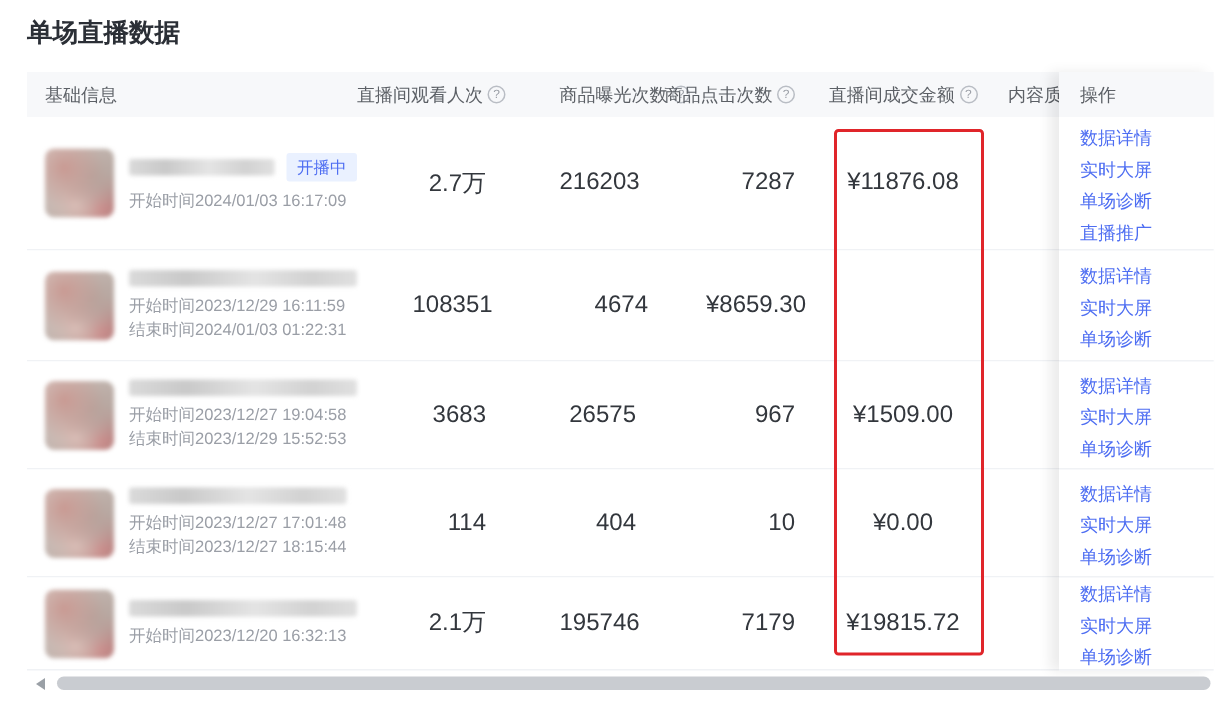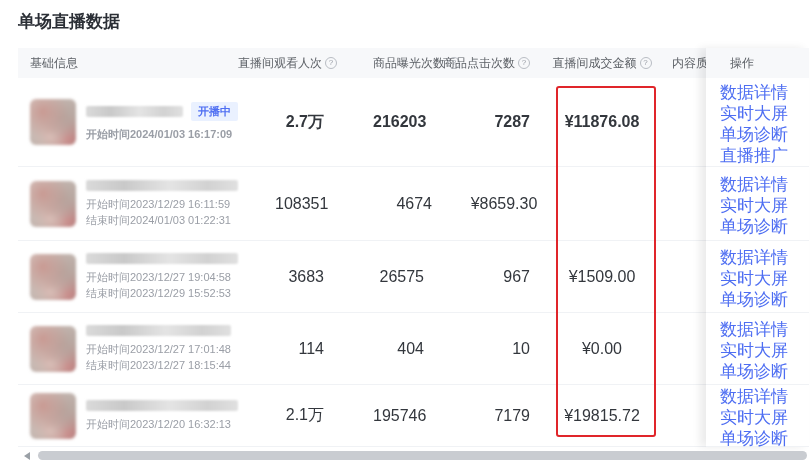--- a/index.html
+++ b/index.html
@@ -7,21 +7,21 @@
               font-family:"Liberation Sans","DejaVu Sans",sans-serif; }
   .page { position:relative; width:810px; height:471px; background:#fff; }
 
   .page-title { position:absolute; left:18px; top:10px; font-size:17px; font-weight:bold; color:#2b2f36; }
 
   .table { position:absolute; left:18px; top:48px; right:1px; }
 
   
   .thead { display:flex; height:30px; background:#f7f8fa; align-items:center; font-size:12px; color:#5c6066; }
   .trow  { display:flex; align-items:center; border-bottom:1px solid #f0f2f5; background:#fff; }
-  .r0 { height:89px;font-weight:bold; } .r1 { height:74px; } .r2 { height:72px; } .r3 { height:72px; } .r4 { height:62px; overflow:hidden; }
+  .r0 { height:89px; } .r1 { height:74px; } .r2 { height:72px; } .r3 { height:72px; } .r4 { height:62px; overflow:hidden; }
 
   .cell { flex:none; }
   .c-basic    { width:220px; padding-left:12px; display:flex; align-items:center; }
   .c-viewers  { width:98px;  text-align:right; padding-right:12px; }
   .c-exposure { width:100px; text-align:right; padding-right:12px;padding-left:37px; }
   .c-clicks   { width:106px; text-align:right; padding-right:12px; }
   .c-gmv      { width:120px; text-align:center; }
   .c-quality  { width:130px; padding-left:10px; white-space:nowrap; overflow:hidden; }
   .num { font-size:16px; color:#33373d; }
 
@@ -42,25 +42,25 @@
   .title-line { display:flex; align-items:center; gap:8px; margin-bottom:5px; }
   .blur-bar { height:11px; border-radius:2px; filter:blur(1.3px);
               background:linear-gradient(90deg,#dadada,#c9c9c9 25%,#e4e4e4 55%,#d2d2d2 80%,#e0e0e0); }
   .badge { font-size:11px; color:#4e6ef2; background:#eaf1ff; padding:2px 7px; border-radius:2px; white-space:nowrap; }
   .time-line { font-size:11px; color:#9a9ea6; line-height:16px; white-space:nowrap; }
   .time-line .tl { margin-right:0; }
 
   
   .pinned-col { position:absolute; top:0; right:0; width:103px; background:#fff;
                 box-shadow:-6px 0 8px rgba(0,0,0,0.08); }
-  .p-head { height:30px; background:#f7f8fa; display:flex; align-items:center; padding-left:24px;
+  .p-head { height:30px; background:#f7f8fa; display:flex; align-items:center; padding-left:14px;
             font-size:12px; color:#5c6066;font-family:Liberation Mono, monospace; }
   .p-row { padding:4px 0 0 14px; border-bottom:1px solid #f0f2f5; display:flex; flex-direction:column; justify-content:center; }
   .p-r0 { height:89px; } .p-r1 { height:74px; } .p-r2 { height:72px; } .p-r3 { height:72px; } .p-r4 { height:62px; }
-  .link { font-size:17px; color:#4e6ef2; line-height:21px; text-decoration:none; cursor:pointer; display:block; }
+  .link { font-size:12px; color:#4e6ef2; line-height:21px; text-decoration:none; cursor:pointer; display:block; }
 
   
   .annotation-box { position:absolute; left:556px; top:86px; width:100px; height:351px;
                     border:2px solid #e0252a; border-radius:3px; pointer-events:none; z-index:30; }
 
   
   .hscroll { position:absolute; left:18px; right:0; top:451px; height:11px; }
   .scroll-arrow-left { position:absolute; left:6px; top:1px; width:0; height:0;
                        border-top:4px solid transparent; border-bottom:4px solid transparent;
                        border-right:6px solid #9aa0a6; cursor:pointer; }

